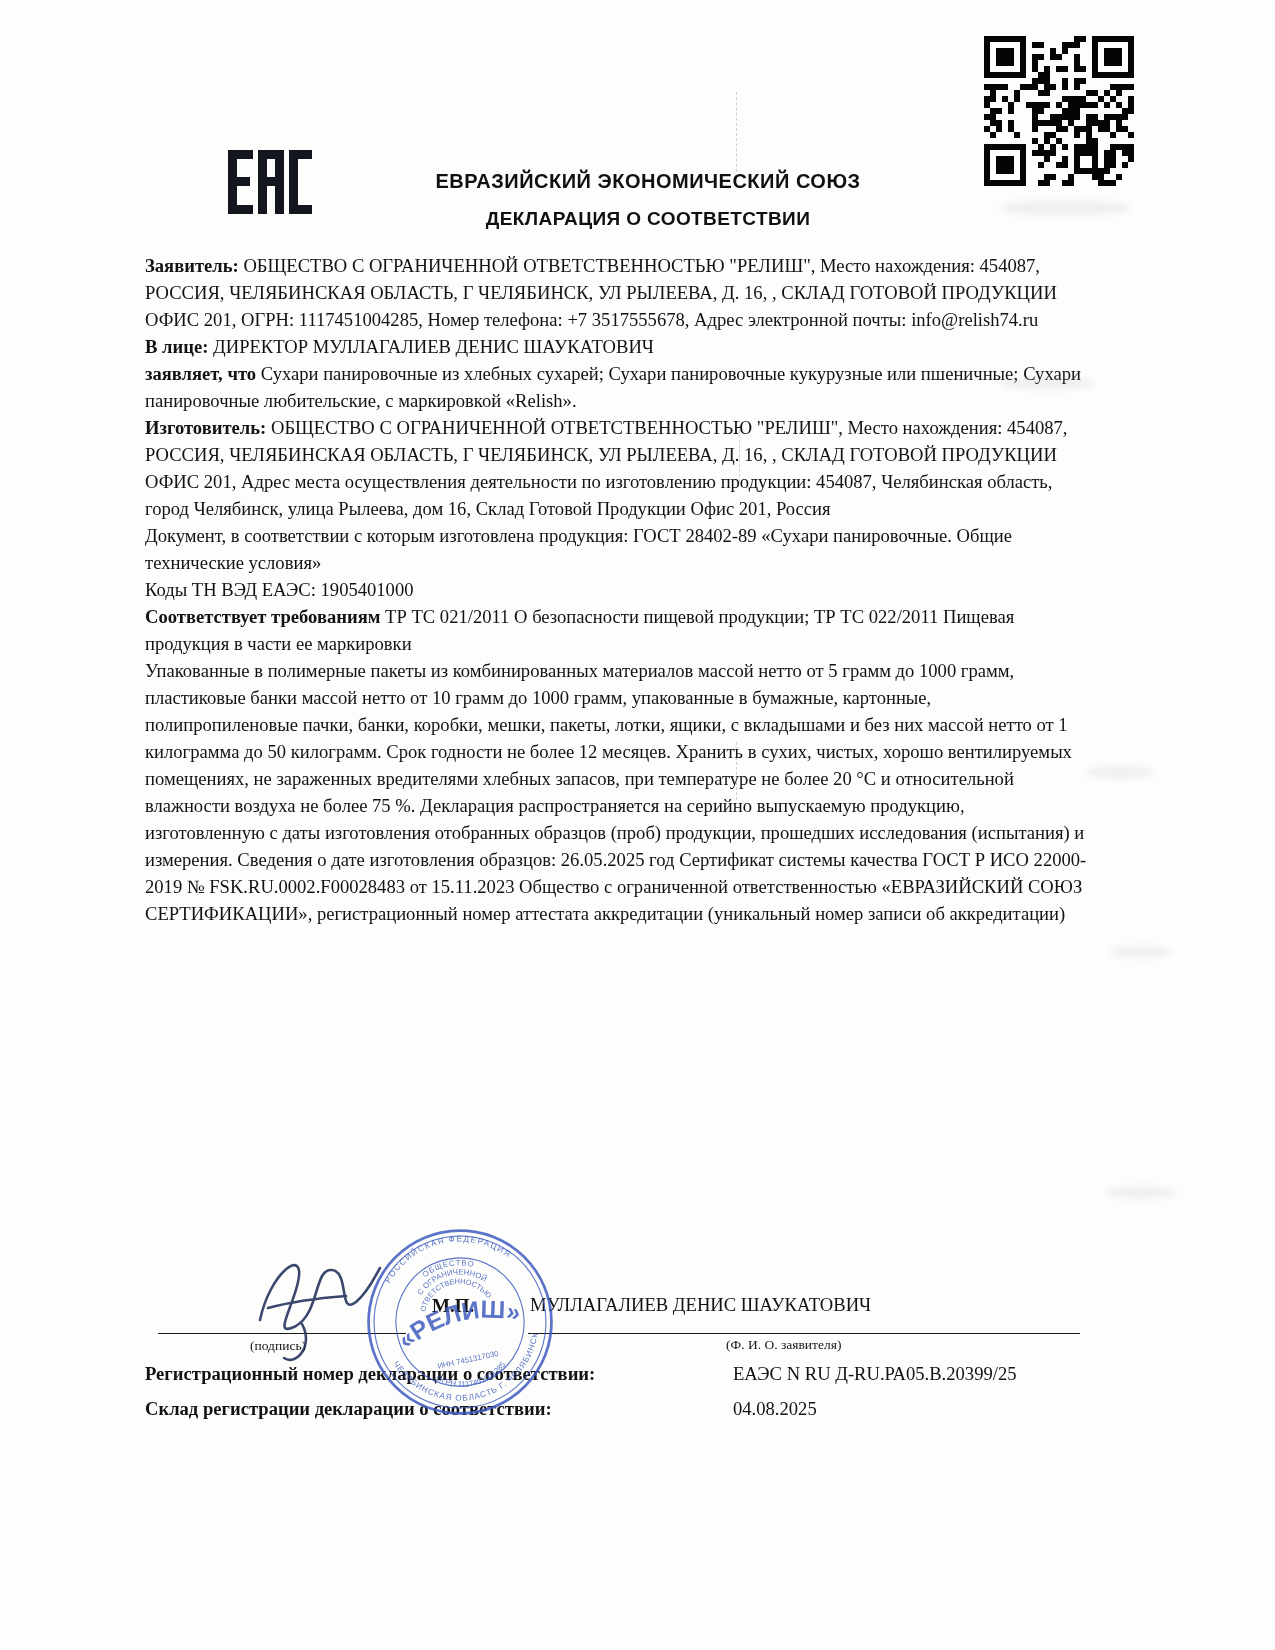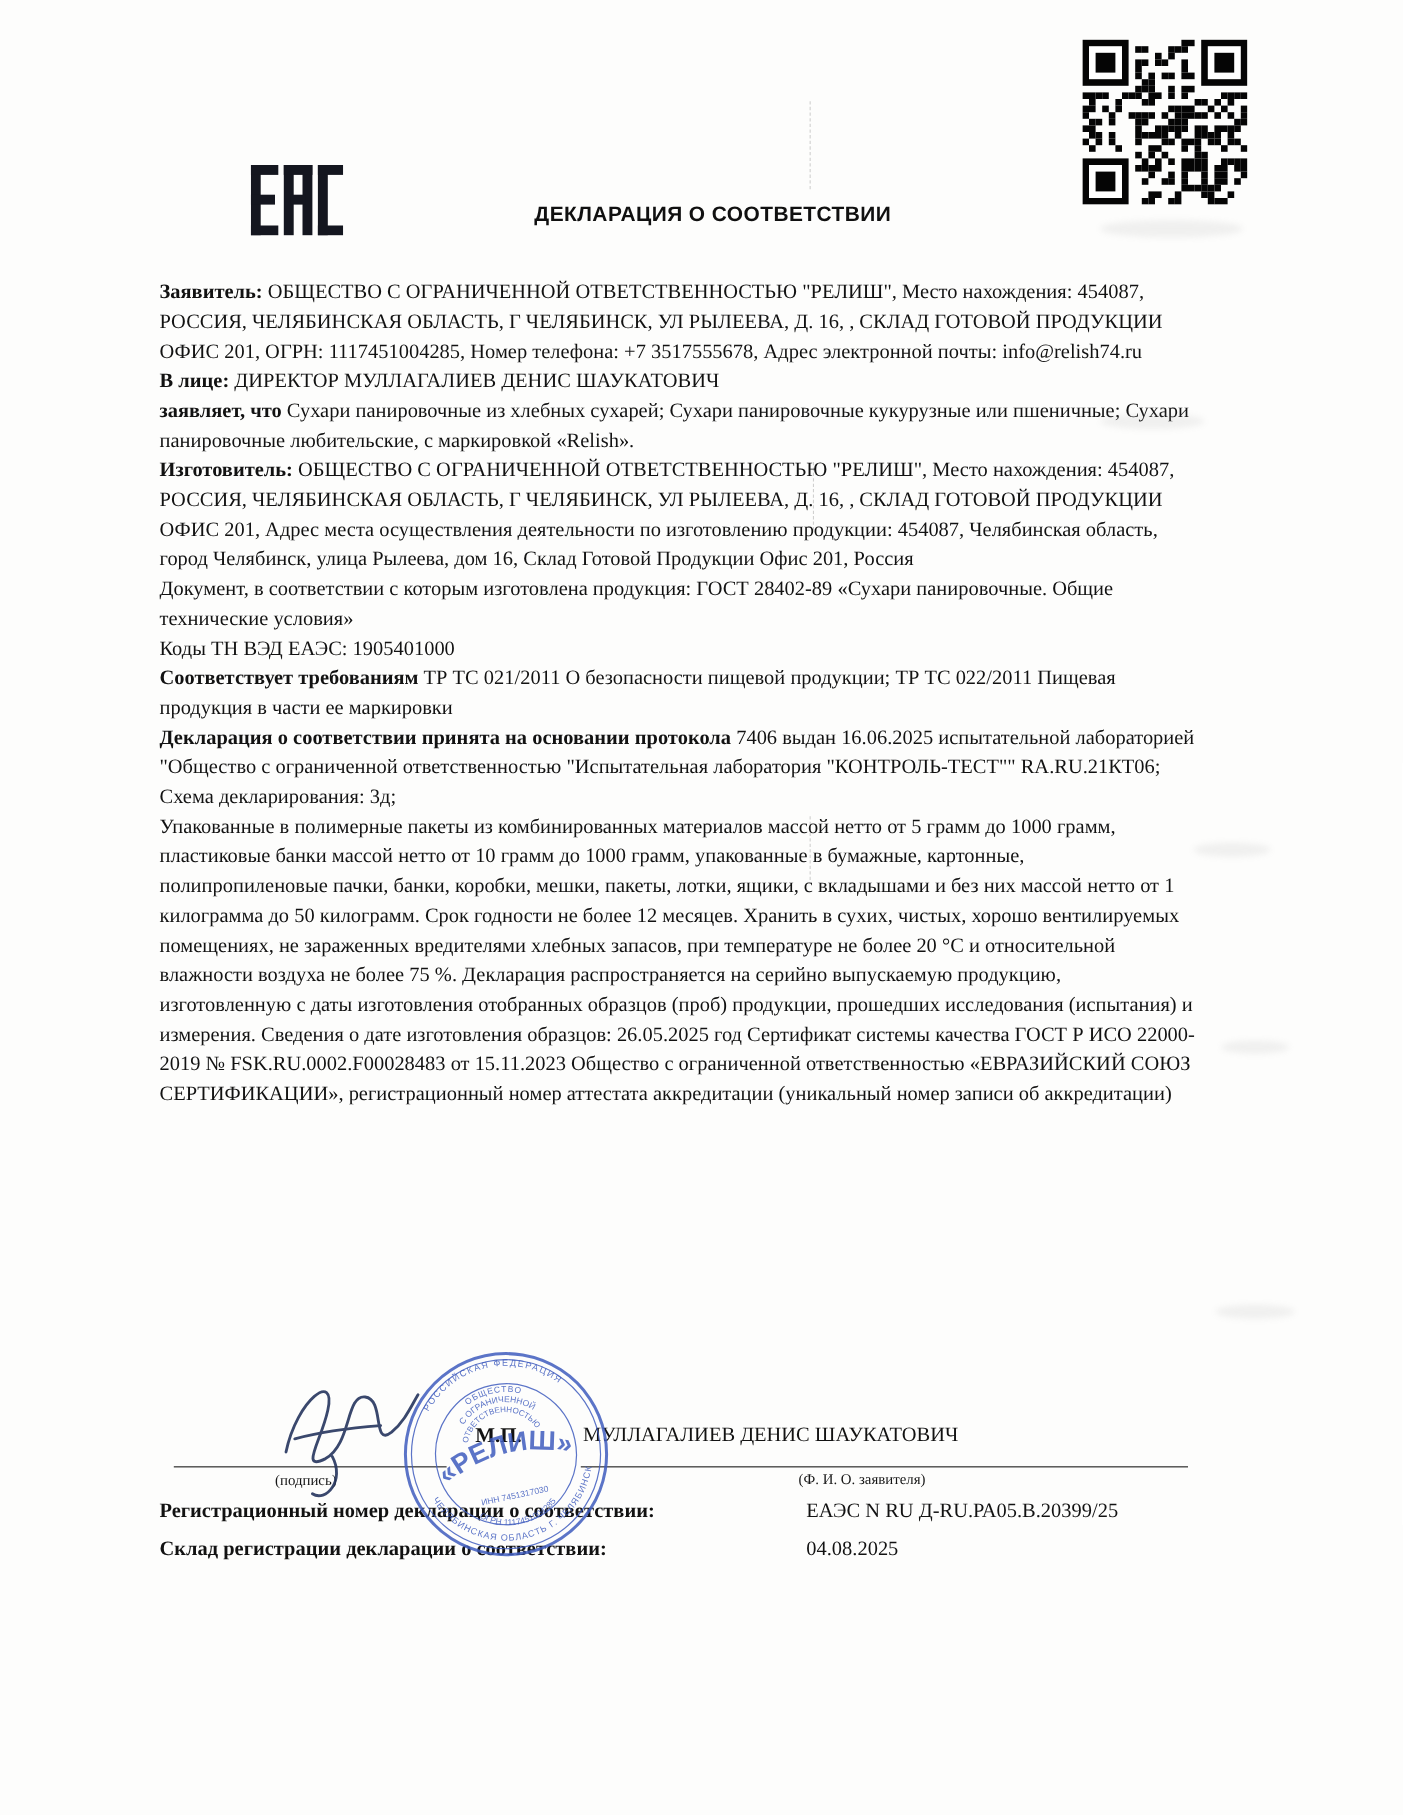--- a/index.html
+++ b/index.html
@@ -286,20 +286,21 @@
       <rect x="47" y="0" width="9" height="64"></rect>
       <rect x="30" y="0" width="26" height="9"></rect>
       <rect x="36" y="27" width="14" height="9"></rect>
       <rect x="61" y="0" width="9" height="64"></rect>
       <rect x="61" y="0" width="23" height="9"></rect>
       <rect x="61" y="55" width="23" height="9"></rect>
     </svg>
   </div>
 
   <div class="header-block">
+    <div class="union-name">ЕВРАЗИЙСКИЙ ЭКОНОМИЧЕСКИЙ СОЮЗ</div>
     <div class="doc-title">ДЕКЛАРАЦИЯ О СООТВЕТСТВИИ</div>
   </div>
 
   <div class="body-text">
     <p class="mb16">
       <b>Заявитель:</b>
       <span>ОБЩЕСТВО С ОГРАНИЧЕННОЙ ОТВЕТСТВЕННОСТЬЮ "РЕЛИШ", Место нахождения: 454087, РОССИЯ, ЧЕЛЯБИНСКАЯ ОБЛАСТЬ, Г ЧЕЛЯБИНСК, УЛ РЫЛЕЕВА, Д. 16, , СКЛАД ГОТОВОЙ ПРОДУКЦИИ ОФИС 201, ОГРН: 1117451004285, Номер телефона: +7 3517555678, Адрес электронной почты: info@relish74.ru</span>
     </p>
     <p class="mb3">
       <b>В лице:</b>
@@ -311,24 +312,20 @@
     </p>
     <p>
       <b>Изготовитель:</b>
       <span>ОБЩЕСТВО С ОГРАНИЧЕННОЙ ОТВЕТСТВЕННОСТЬЮ "РЕЛИШ", Место нахождения: 454087, РОССИЯ, ЧЕЛЯБИНСКАЯ ОБЛАСТЬ, Г ЧЕЛЯБИНСК, УЛ РЫЛЕЕВА, Д. 16, , СКЛАД ГОТОВОЙ ПРОДУКЦИИ ОФИС 201, Адрес места осуществления деятельности по изготовлению продукции: 454087, Челябинская область, город Челябинск, улица Рылеева, дом 16, Склад Готовой Продукции Офис 201, Россия</span>
     </p>
     <p>Документ, в соответствии с которым изготовлена продукция: ГОСТ 28402-89 «Сухари панировочные. Общие технические условия»</p>
     <p class="mb10">Коды ТН ВЭД ЕАЭС: 1905401000</p>
     <p class="mb14">
       <b>Соответствует требованиям</b>
       <span>ТР ТС 021/2011 О безопасности пищевой продукции; ТР ТС 022/2011 Пищевая продукция в части ее маркировки</span>
-    </p>
-    <p class="mb11">
-      <b>Декларация о соответствии принята на основании протокола</b>
-      <span>7406 выдан 16.06.2025 испытательной лабораторией "Общество с ограниченной ответственностью "Испытательная лаборатория "КОНТРОЛЬ-ТЕСТ"" RA.RU.21КТ06; Схема декларирования: 3д;</span>
     </p>
     <p class="mb6">Упакованные в полимерные пакеты из комбинированных материалов массой нетто от 5 грамм до 1000 грамм, пластиковые банки массой нетто от 10 грамм до 1000 грамм, упакованные в бумажные, картонные, полипропиленовые пачки, банки, коробки, мешки, пакеты, лотки, ящики, с вкладышами и без них массой нетто от 1 килограмма до 50 килограмм. Срок годности не более 12 месяцев. Хранить в сухих, чистых, хорошо вентилируемых помещениях, не зараженных вредителями хлебных запасов, при температуре не более 20 °С и относительной влажности воздуха не более 75 %. Декларация распространяется на серийно выпускаемую продукцию, изготовленную с даты изготовления отобранных образцов (проб) продукции, прошедших исследования (испытания) и измерения. Сведения о дате изготовления образцов: 26.05.2025 год Сертификат системы качества ГОСТ Р ИСО 22000-2019 № FSK.RU.0002.F00028483 от 15.11.2023 Общество с ограниченной ответственностью «ЕВРАЗИЙСКИЙ СОЮЗ СЕРТИФИКАЦИИ», регистрационный номер аттестата аккредитации (уникальный номер записи об аккредитации)</p>
   </div>
 
   <svg class="signature-svg" width="150" height="135" viewBox="0 0 150 135" fill="none" stroke="#26355e" stroke-width="2.6" stroke-linecap="round" opacity="0.9">
     <path d="M10,82 C20,34 56,8 48,44 C42,72 22,100 46,88 C70,74 64,30 82,32 C100,34 88,78 106,64 C118,54 124,40 130,30"></path>
     <path d="M52,86 C64,108 46,128 34,120"></path>
     <path d="M18,70 C40,64 70,60 96,58"></path>
   </svg>
 

